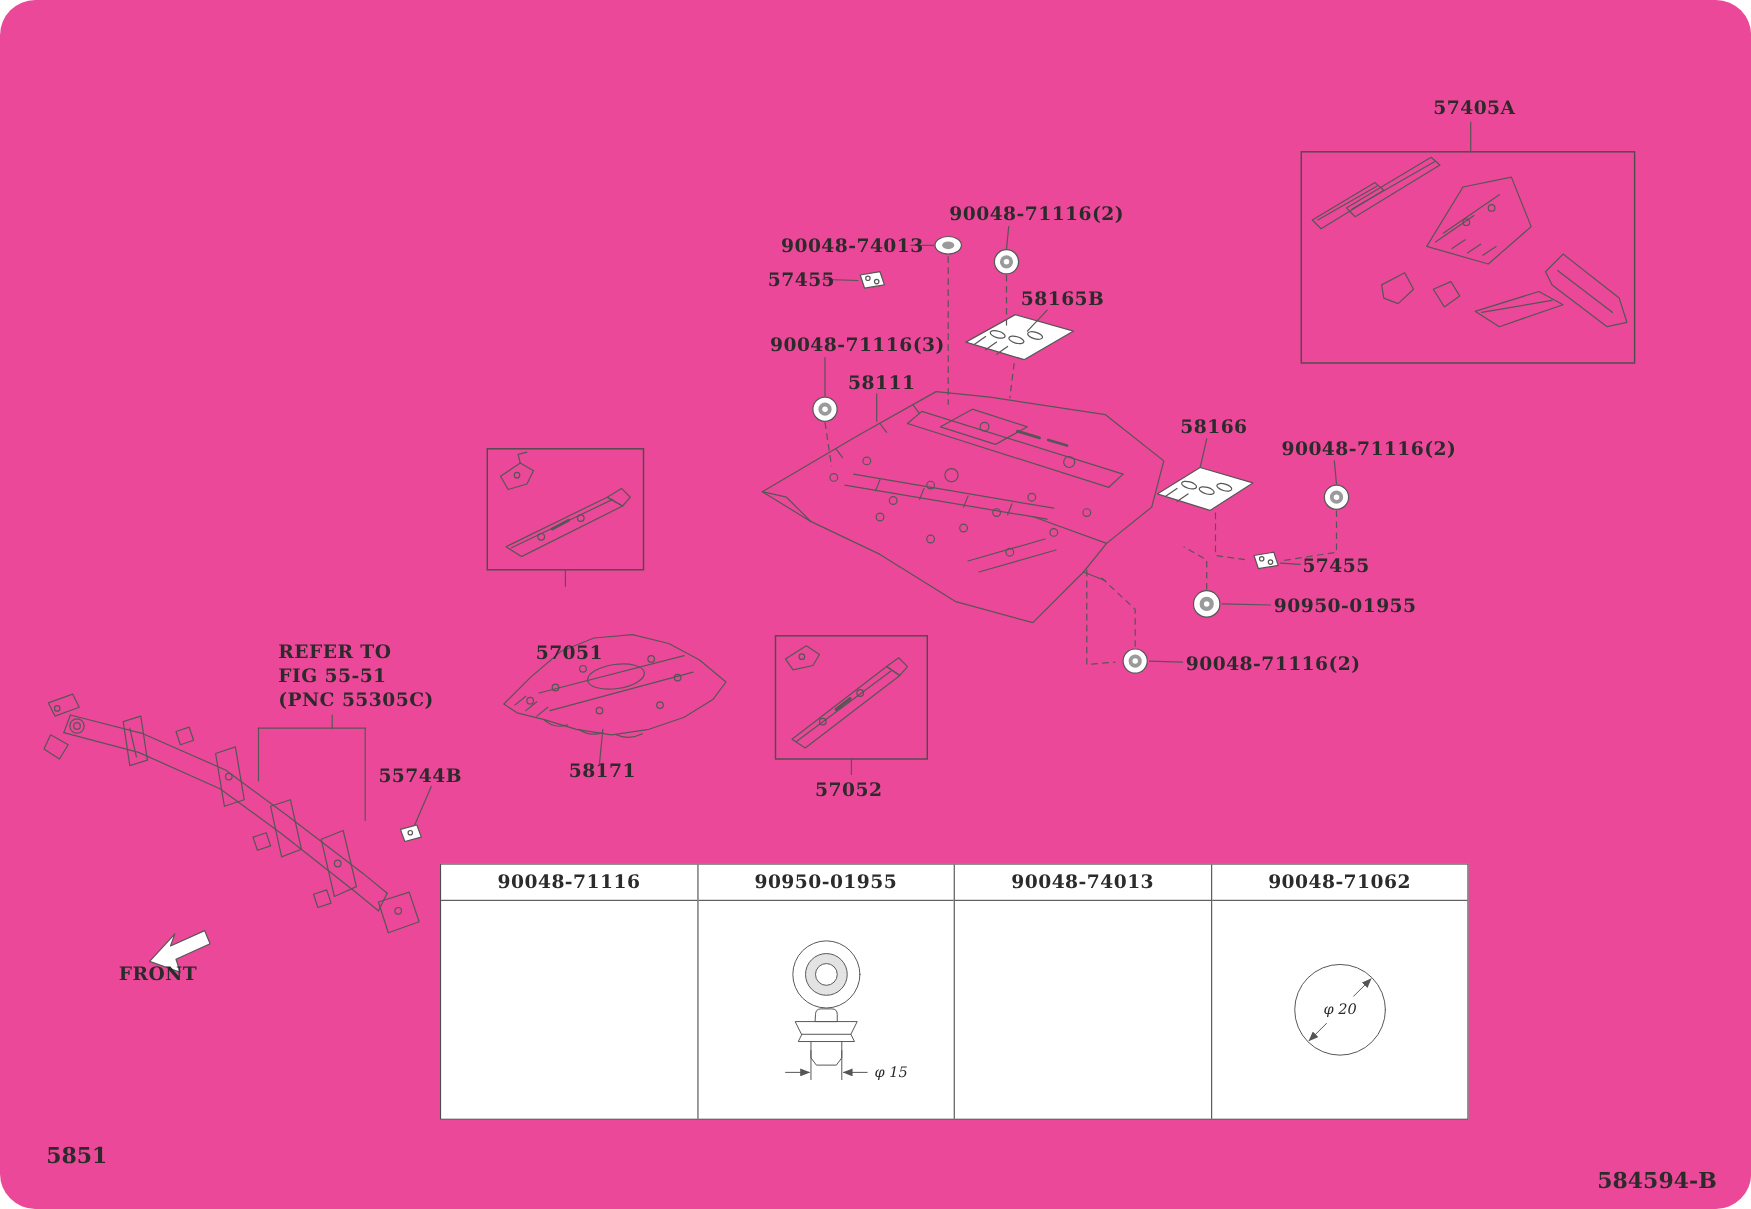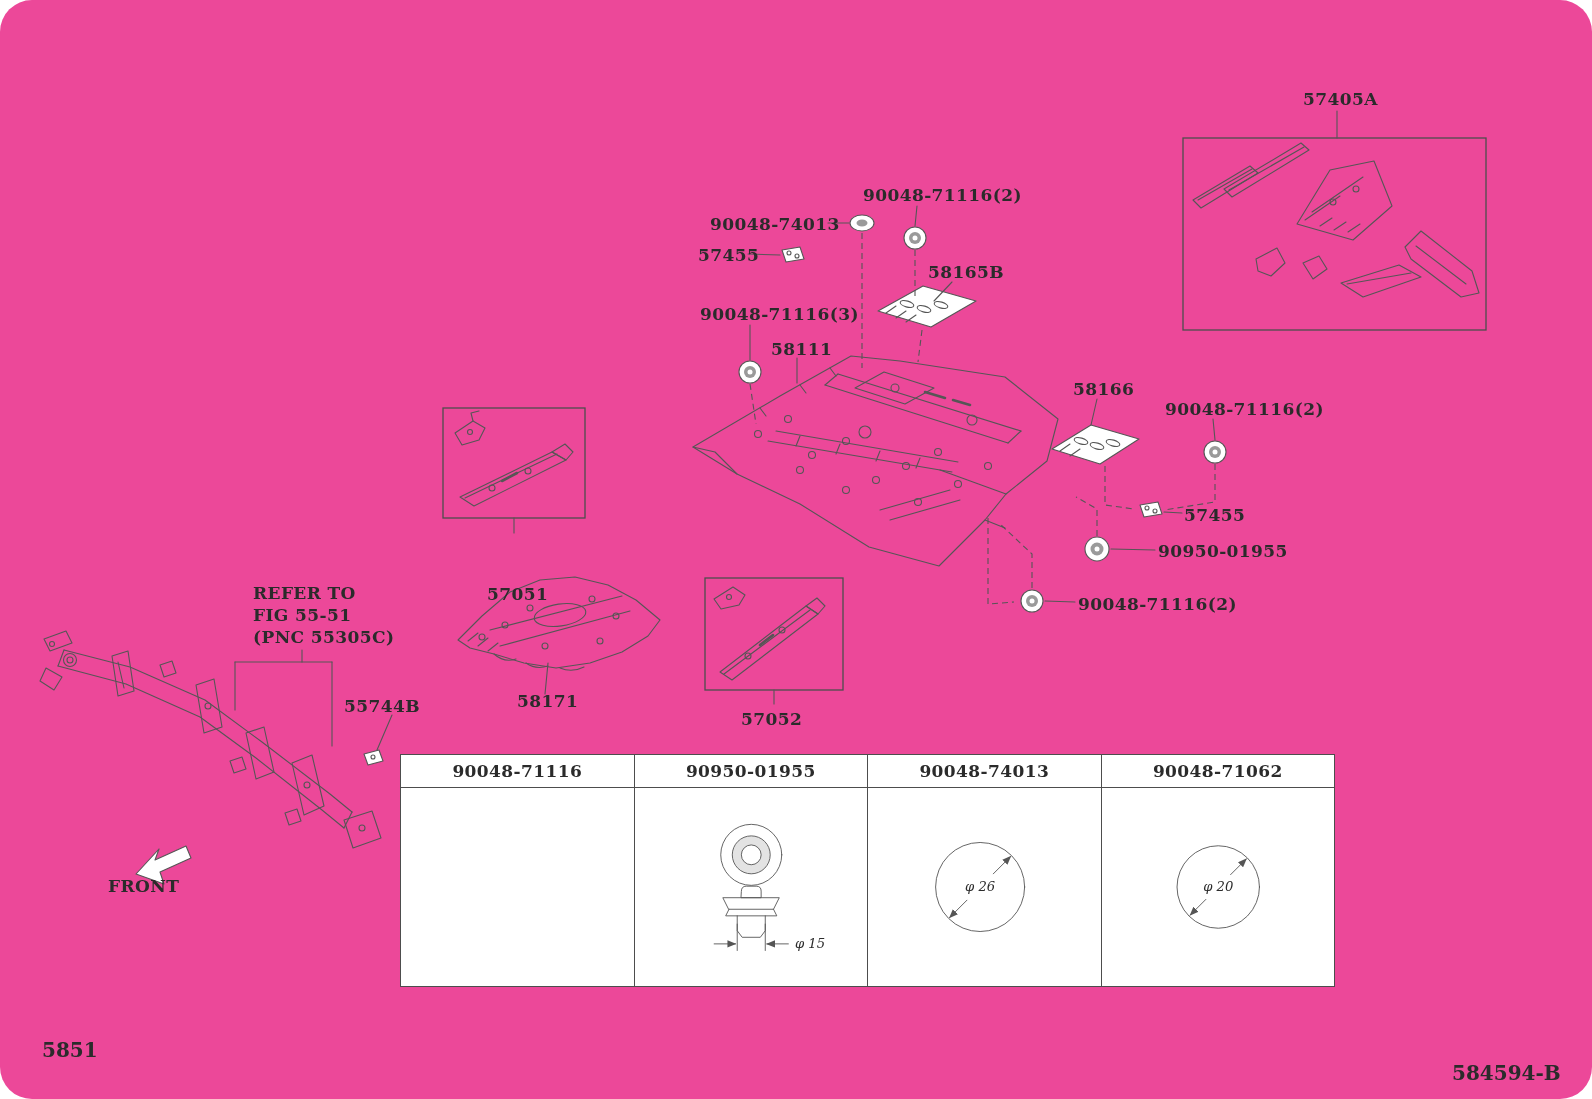--- a/index.html
+++ b/index.html
@@ -3,21 +3,21 @@
 <meta charset="utf-8">
 <style>
   * { margin:0; padding:0; box-sizing:border-box; }
   html,body { background:#ffffff; }
   .page { position:relative; width:1592px; height:1099px; background:#ec4899; overflow:hidden;
           font-family:"DejaVu Serif", serif; color:#2b2b2b;border-radius:32px; }
   .art { position:absolute; left:0; top:0; }
   .lbl { position:absolute; font-weight:bold; font-size:17px; letter-spacing:.4px;
          white-space:nowrap; color:#2b2b2b; }
   .code { position:absolute; font-weight:bold; font-size:20px; color:#2b2b2b; }
-  .ref-table { position:absolute; left:400px; top:754px; width:935px; height:233px;
+  .ref-table { position:absolute; left:400px; top:785px; width:935px; height:233px;
                display:flex; border:1.5px solid #4d4d4d; background:#fff; }
   .ftcol { flex:1 1 0; display:flex; flex-direction:column; border-right:1.5px solid #4d4d4d; min-width:0; }
   .ftcol:last-child { border-right:none; }
   .ftcol .head { height:33px; line-height:33px; text-align:center; font-weight:bold;
                  font-size:17px; border-bottom:1.5px solid #4d4d4d; letter-spacing:.4px; }
   .ftcol .body { flex:1; display:flex; align-items:center; justify-content:center; }
   svg .ln  { fill:none; stroke:#565656; stroke-width:1.1; stroke-linecap:round; stroke-linejoin:round; }
   svg .lnb { fill:none; stroke:#4d4d4d; stroke-width:1.3; }
   svg .fw  { fill:#ffffff; stroke:#565656; stroke-width:1.1; stroke-linejoin:round; }
   svg .dash{ fill:none; stroke:#565656; stroke-width:1.1; stroke-dasharray:6 4; }
@@ -313,33 +313,20 @@
           <line class="ln" x1="158" y1="144" x2="158" y2="176"></line>
           <line class="ln" x1="96" y1="168" x2="122" y2="168" marker-end="url(#ar2)"></line>
           <line class="ln" x1="186" y1="168" x2="160" y2="168" marker-end="url(#ar2)"></line>
           <text class="dimtext" x="194" y="173" text-anchor="start">φ 15</text>
         </svg>
       </div>
     </div>
 
     <div class="ftcol">
       <div class="head">90048-74013</div>
-      <div class="body">
-        <svg width="282" height="198" viewBox="0 0 282 198">
-          <defs>
-              <marker id="ar3" markerWidth="10" markerHeight="8" refX="9" refY="4" orient="auto">
-                <path d="M0,0 L10,4 L0,8 Z" fill="#555"></path>
-              </marker>
-            </defs>
-          <circle class="ln" cx="136" cy="99" r="54"></circle>
-          <line class="ln" x1="120" y1="115" x2="99" y2="136" marker-end="url(#ar3)"></line>
-          <line class="ln" x1="152" y1="83" x2="173" y2="62" marker-end="url(#ar3)"></line>
-          <text class="dimtext" x="136" y="104" text-anchor="middle">φ 26</text>
-        </svg>
-      </div>
     </div>
 
     <div class="ftcol">
       <div class="head">90048-71062</div>
       <div class="body">
         <svg width="282" height="198" viewBox="0 0 282 198">
           <defs>
               <marker id="ar4" markerWidth="10" markerHeight="8" refX="9" refY="4" orient="auto">
                 <path d="M0,0 L10,4 L0,8 Z" fill="#555"></path>
               </marker>

